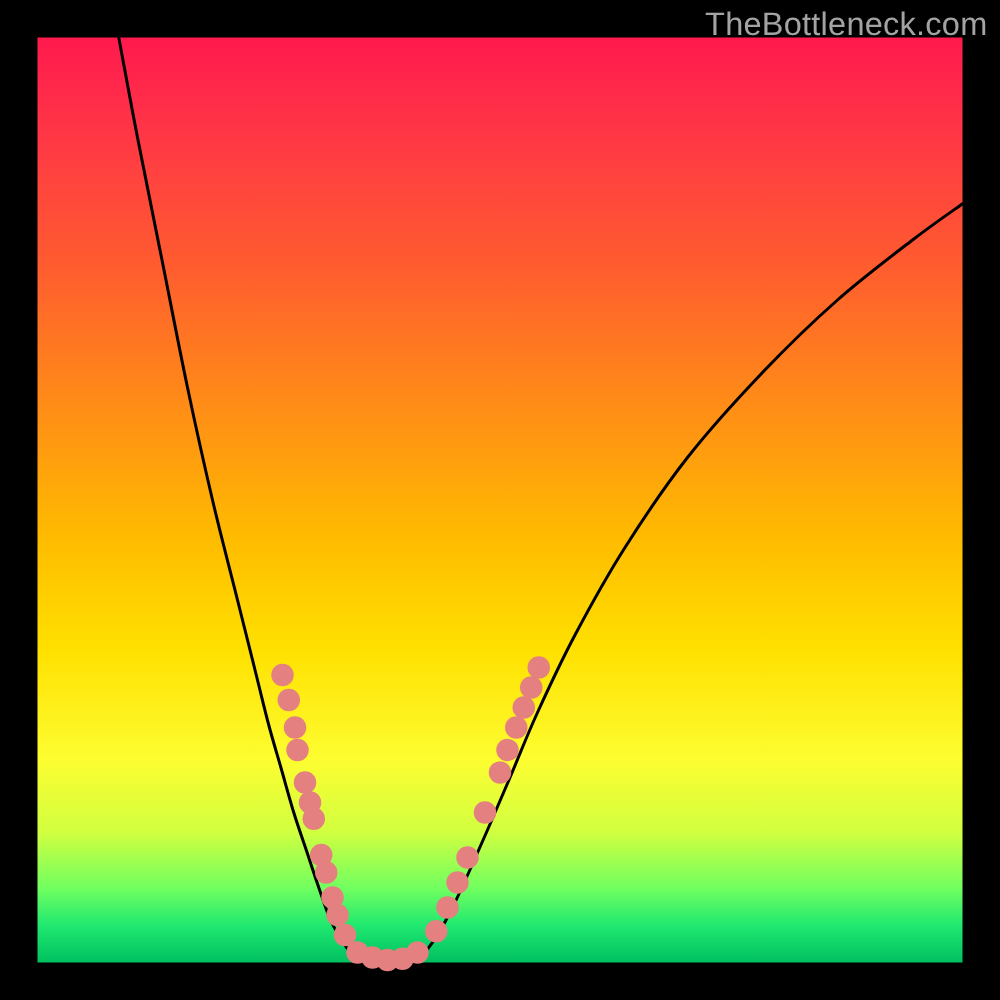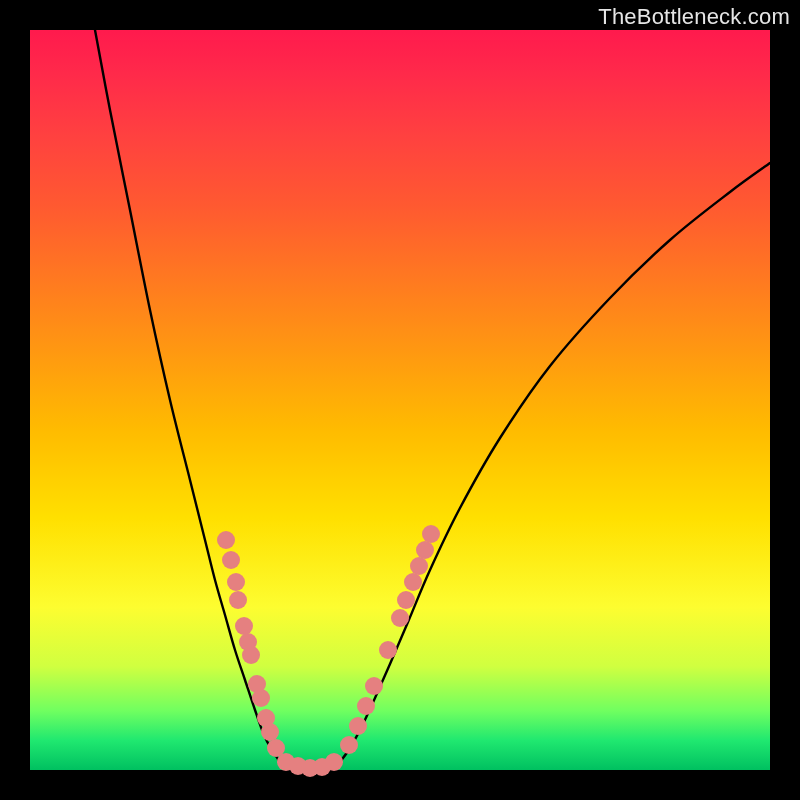--- a/index.html
+++ b/index.html
@@ -37,22 +37,22 @@
       #d0ff40 86%,
       #70ff60 92%,
       #20e870 96%,
       #00c060 100%
     );
   }
   .watermark {
     position: absolute;
     top: 4px;
     right: 10px;
-    color: #e5e5e5;
-    font-size: 22px;
+    color: #a3a3a3;
+    font-size: 26px;
     font-weight: 500;
     letter-spacing: 0.2px;
     user-select: none;
   }
   svg.curve {
     position: absolute;
     left: 0;
     top: 0;
     width: 740px;
     height: 740px;

